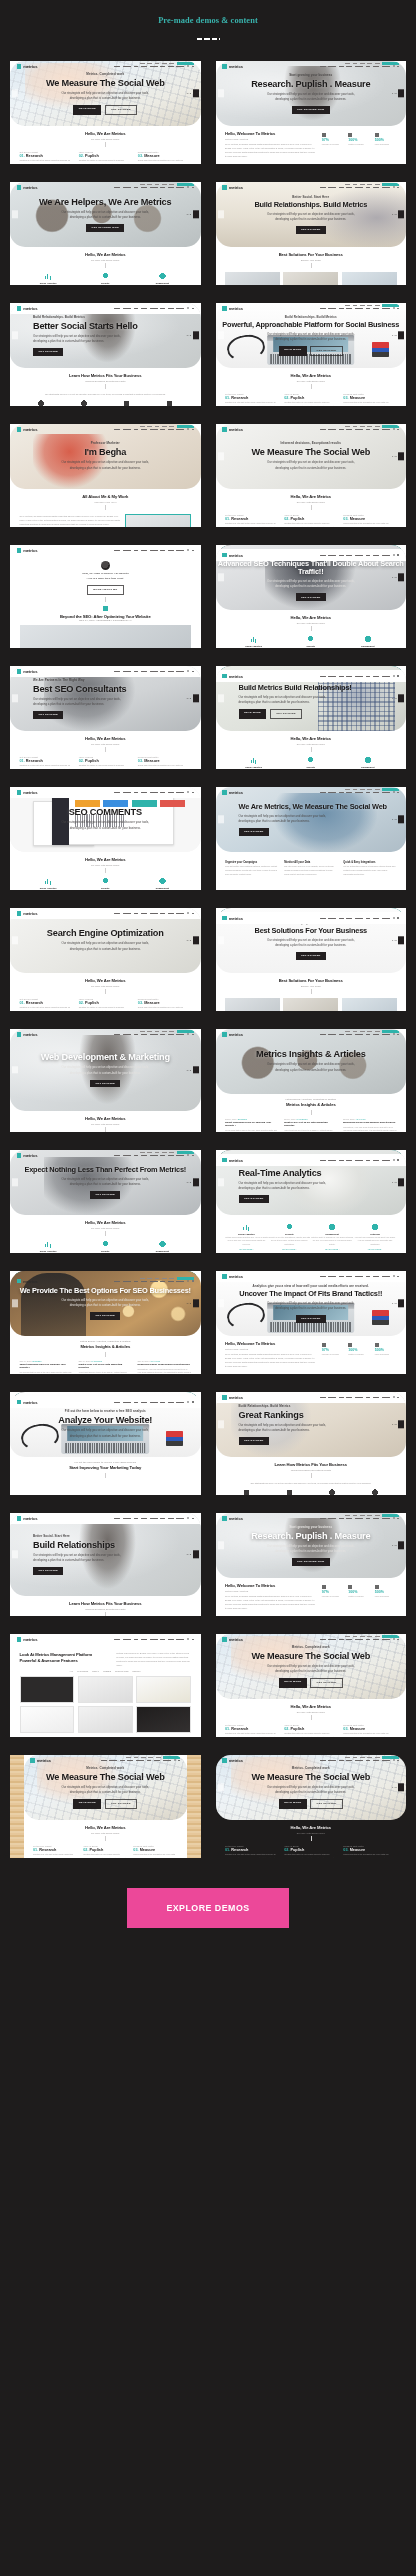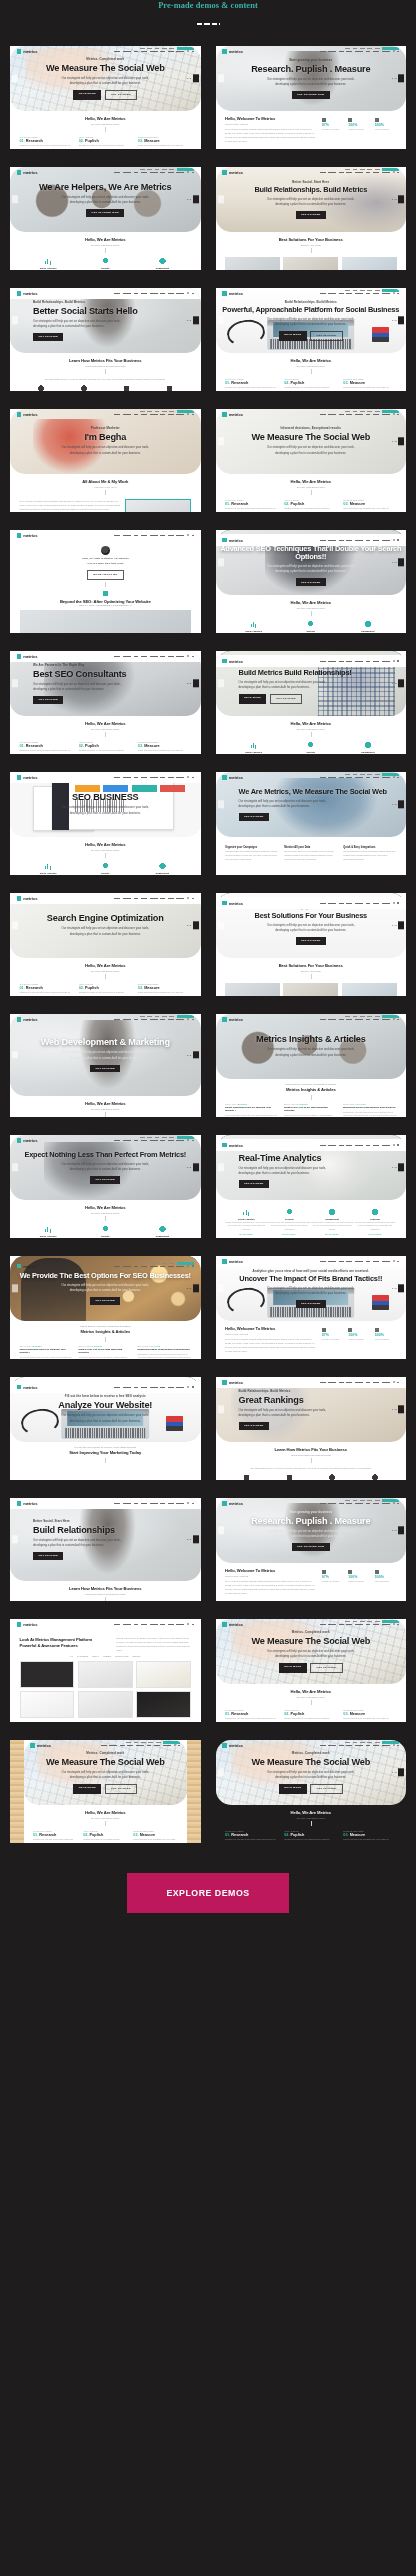--- a/index.html
+++ b/index.html
@@ -18,20 +18,21 @@
   .page {
     width: 416px;
     min-height: 2576px;
     background: #1e1c1c;
     position: relative;
     overflow: hidden;
   }
 
   
   .section-head {
+    padding-top: 15px;
     text-align: center;
   }
 
   .eyebrow {
     font-family: "Liberation Serif", serif;
     font-weight: bold;
     font-size: 8.4px;
     letter-spacing: 0.1px;
     color: #39b3ad;
     line-height: 1.4;
@@ -524,21 +525,21 @@
   .demo-card.darkcard .tc-p { color: #8b8888; }
 
   
   .cta-wrap {
     margin-top: 30px;
     display: flex;
     justify-content: center;
     padding-bottom: 38px;
   }
   .cta-btn {
-    background: #be185d;
+    background: #ec4899;
     color: #ffffff;
     font-size: 8.8px;
     font-weight: bold;
     letter-spacing: 0.5px;
     padding: 15px 39px;
     border: none;
     cursor: pointer;
     font-family: "Liberation Sans", sans-serif;
   }
 </style>
@@ -1151,21 +1152,21 @@
                 <span class="nav-item w2"></span>
                 <span class="nav-item w3"></span>
                 <span class="nav-item "></span>
                 <span class="nav-item w2"></span>
       <span class="nav-icon"></span>
       <span class="nav-icon sq"></span>
     </span>
   </div>
     <div class="hero-inner ">
       <div class="hero-kicker light">Increase Your Site Traffic</div>
-      <div class="hero-title light sm">Advanced SEO Techniques That'll Double Your Search Options!!</div>
+      <div class="hero-title light sm">Advanced SEO Techniques That'll Double About Search Traffic!!</div>
       <div class="hero-sub light">Our strategists will help you set an objective and discover your tools, developing a plan that is custom-built for your business.</div>
       <div class="hero-btns">
                 <span class="hbtn ">GET STARTED</span>
               </div>
     </div>
 
       <span class="slider-arrow left"></span>
       <span class="slider-count">1 / 3</span>
       <span class="slider-arrow right"></span>
   </div>
@@ -1363,21 +1364,21 @@
                 <span class="nav-item w2"></span>
                 <span class="nav-item w3"></span>
                 <span class="nav-item "></span>
                 <span class="nav-item w2"></span>
       <span class="nav-icon"></span>
       <span class="nav-icon sq"></span>
     </span>
   </div>
     <div class="hero-inner ">
 
-      <div class="hero-title  ">SEO BUSINESS</div>
+      <div class="hero-title  ">SEO COMMENTS</div>
       <div class="hero-sub ">Our strategists will help you set an objective and discover your tools, developing a plan that is custom-built for your business.</div>
 
     </div>
 
   </div>
       <div class="body-block">
         <div>
     <div class="bb-title">Hello, We Are Metrics</div>
     <div class="bb-sub">Do More With Social Media</div>
     <div class="bb-rule"></div>

